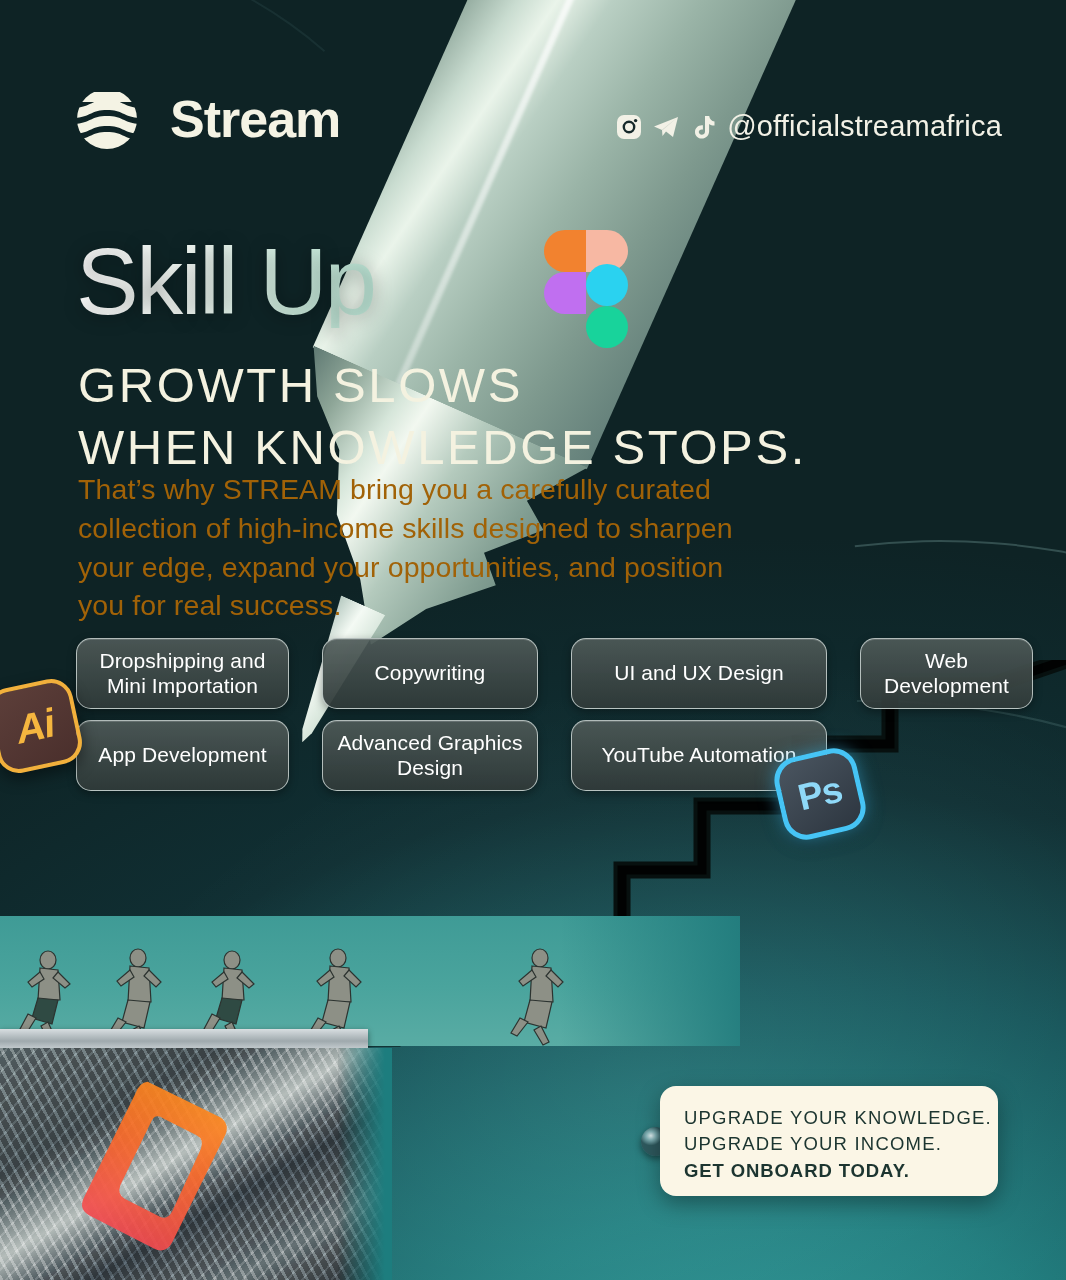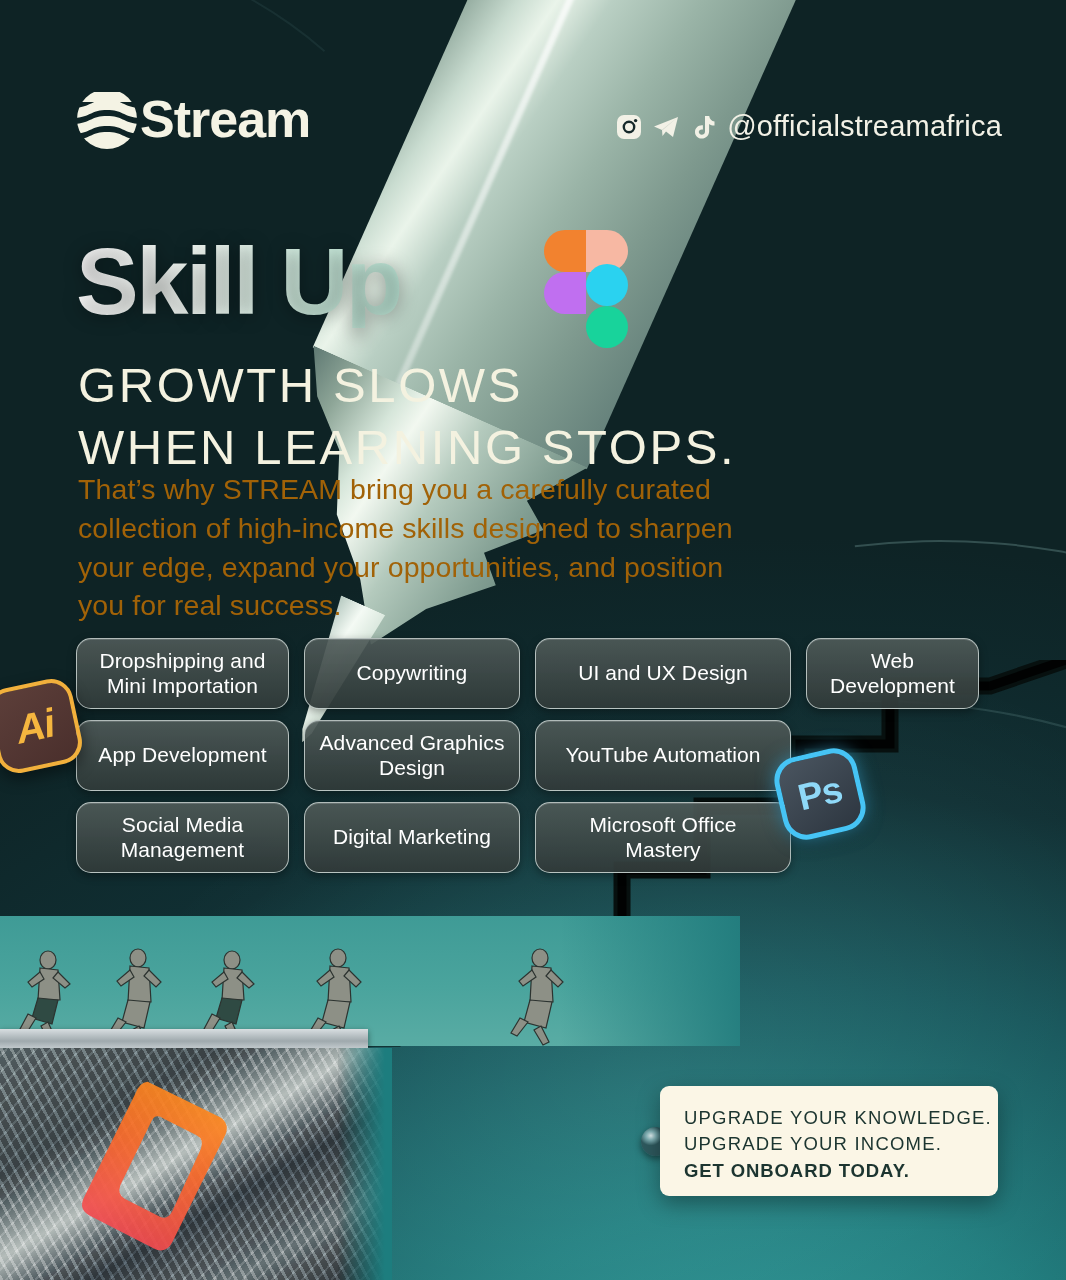--- a/index.html
+++ b/index.html
@@ -60,51 +60,51 @@
     background:linear-gradient(100deg,#8aa79c,#f4faf4 40%,#cfe0d4 70%,#7d978d);
     clip-path:polygon(22% 0%, 78% 0%, 56% 92%, 50% 100%, 44% 92%);
   }
   .pencil-shadow {
     position:absolute; left:40px; top:0; width:360px; height:1000px;
     background:radial-gradient(45% 50% at 50% 40%, rgba(0,0,0,.35), rgba(0,0,0,0) 72%);
     filter:blur(14px);
   }
 
   
-  .logo-row { position:absolute; left:76px; top:88px; display:flex; align-items:center; gap:2px; }
+  .logo-row { position:absolute; left:76px; top:88px; display:flex; align-items:center; gap:32px; }
   .logo-mark { width:62px; height:62px; position:relative; }
   .logo-word { font-size:52px; font-weight:700; color:#f4f3e4; letter-spacing:-1px; line-height:1; }
 
   .social { position:absolute; right:64px; top:110px; display:flex; align-items:center; gap:11px; }
   .soc-ico { width:26px; height:26px; display:block; }
   .handle { font-size:29px; color:#f2f1e6; letter-spacing:.2px;text-align:right; }
 
   
   .h1 {
     position:absolute; left:76px; top:236px;
-    font-size:94px; font-weight:700; line-height:.98; letter-spacing:-2.5px;
+    font-size:94px; font-weight:400; line-height:.98; letter-spacing:-2.5px;
     background:linear-gradient(96deg,#ffffff 0%,#f4fbf6 38%,#cfeee0 72%,#bde8d8 100%);
     -webkit-background-clip:text; background-clip:text; color:transparent;
     text-shadow:0 2px 18px rgba(0,0,0,.35);
   }
   .figma { position:absolute; left:534px; top:228px; width:104px; height:126px; }
 
   .h2 {
     position:absolute; left:78px; top:355px;
     font-size:49px; font-weight:400; line-height:1.26; letter-spacing:2.6px;
     color:#f4f2e0;
   }
   .lede {
     position:absolute; left:78px; top:470px; width:690px;
     font-size:28.5px; line-height:1.36; color:#a16207; letter-spacing:.1px;
   }
 
   
   .chips { position:absolute; left:76px; top:638px; display:flex; flex-direction:column; gap:11px; }
-  .chip-row { display:flex; gap:15px; }
+  .chip-row { display:flex; gap:33px; }
   .chip {
     height:71px; border-radius:15px; display:flex; align-items:center; justify-content:center;
     text-align:center; padding:0 14px;
     color:#ffffff; font-size:21px; line-height:1.16; letter-spacing:.1px;
     background:linear-gradient(180deg, rgba(78,90,88,.92), rgba(48,58,57,.95));
     border:1.5px solid rgba(228,238,236,.72);
     box-shadow:inset 0 1px 0 rgba(255,255,255,.16), 0 3px 8px rgba(0,0,0,.35);
   }
   .chip.w1 { width:213px; }
   .chip.w2 { width:216px; }
@@ -156,21 +156,21 @@
   }
   .cliff:after {
     content:""; position:absolute; right:-6px; top:0; width:60px; height:100%;
     background:linear-gradient(90deg, rgba(20,30,34,.1), #1d7d7e 78%);
   }
   .ribbon { position:absolute; left:70px; top:1078px; width:168px; height:176px; transform:rotate(-18deg); }
 
   
   .cta {
     position:absolute; left:660px; top:1086px; width:338px; height:110px;
-    background:#fbf6e6; border-radius:9px; box-shadow:0 8px 22px rgba(0,0,0,.35);
+    background:#fbf6e6; border-radius:16px; box-shadow:0 8px 22px rgba(0,0,0,.35);
     padding:19px 0 0 24px;
   }
   .cta p { font-size:18.5px; letter-spacing:1.2px; color:#1c3530; line-height:1.42; }
   .cta p.b { font-weight:800; letter-spacing:.9px; }
   .cta-dot {
     position:absolute; left:641px; top:1127px; width:29px; height:29px; border-radius:50%;
     background:radial-gradient(38% 34% at 34% 30%, #dfeef0, #7fb0b4 45%, #2e595e 100%);
     box-shadow:0 3px 7px rgba(0,0,0,.45);
   }
 </style>
@@ -309,42 +309,37 @@
   <svg class="figma" viewBox="0 0 104 126">
     <path d="M52 2 H73 A21 21 0 0 1 73 44 H52 Z" fill="#f7b8a3"></path>
     <path d="M52 2 H31 A21 21 0 0 0 31 44 H52 Z" fill="#f2822f"></path>
     <path d="M52 44 H31 A21 21 0 0 0 31 86 H52 Z" fill="#c06ff0"></path>
     <circle cx="73" cy="57" r="21" fill="#2ad2f0"></circle>
     <circle cx="73" cy="99" r="21" fill="#18d39b"></circle>
   </svg>
 
   <div class="h2">
     <div>GROWTH SLOWS</div>
-    <div>WHEN LEARNING STOPS.</div>
+    <div>WHEN KNOWLEDGE STOPS.</div>
   </div>
 
   <p class="lede">That’s why STREAM bring you a carefully curated collection of high-income skills designed to sharpen your edge, expand your opportunities, and position you for real success.</p>
 
   <div class="chips">
     <div class="chip-row">
       <div class="chip w1">Dropshipping and Mini Importation</div>
       <div class="chip w2">Copywriting</div>
       <div class="chip w3">UI and UX Design</div>
       <div class="chip w4">Web Development</div>
     </div>
     <div class="chip-row">
       <div class="chip w1">App Development</div>
       <div class="chip w2">Advanced Graphics Design</div>
       <div class="chip w3">YouTube Automation</div>
     </div>
-    <div class="chip-row">
-      <div class="chip w1">Social Media Management</div>
-      <div class="chip w2">Digital Marketing</div>
-      <div class="chip w3">Microsoft Office Mastery</div>
-    </div>
   </div>
 
   <div class="ai-badge">
     <span>Ai</span>
   </div>
   <div class="ps-badge">
     <span>Ps</span>
   </div>
 
   <div class="cta-dot"></div>

